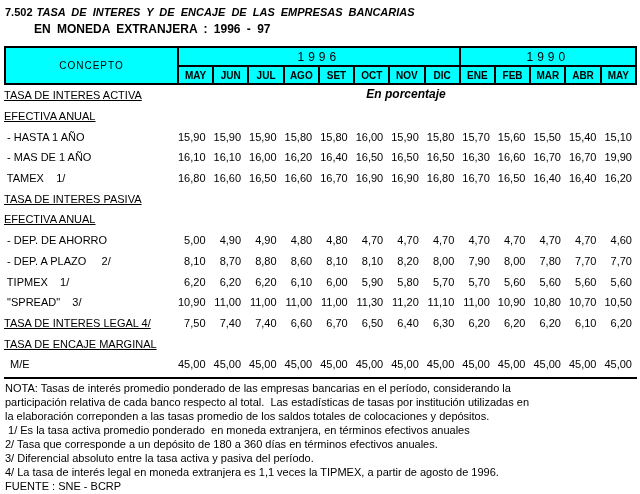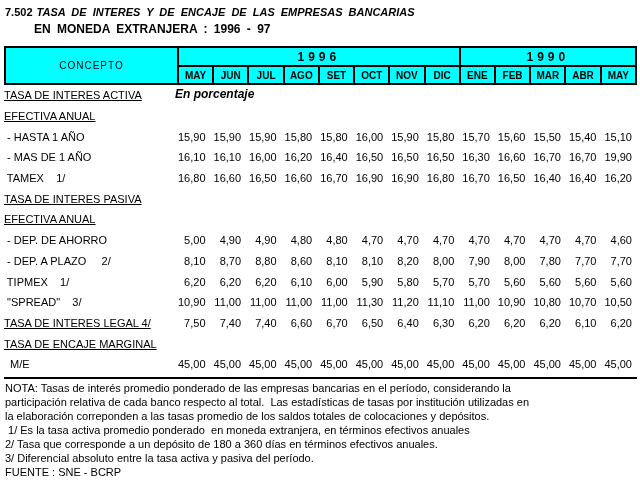--- a/index.html
+++ b/index.html
@@ -16,36 +16,36 @@
   
   table.hdr{
     position:absolute;left:4px;top:46px;width:633px;
     border-collapse:collapse;table-layout:fixed;
   }
   table.hdr td{
     background:#00FFFF;border:2px solid #000;text-align:center;
     padding:0;vertical-align:middle;overflow:hidden;
   }
   td.concepto{width:171px;font-size:10px;letter-spacing:1px;height:33px;}
-  td.year{font-size:12px;font-weight:bold;letter-spacing:4px;height:17px;}
+  td.year{font-size:12px;font-weight:normal;letter-spacing:4px;height:17px;}
   td.mon{font-size:10px;font-weight:bold;height:16px;border-left-width:1px;border-right-width:1px;}
   td.mon.gfirst{border-left-width:2px;}
   td.mon.glast{border-right-width:2px;}
   
   .data{position:absolute;left:4px;top:85px;width:633px;}
   .row{
     position:relative;display:grid;
     grid-template-columns:171px repeat(13,1fr);
     height:20.7px;align-items:center;
   }
   .row .label{font-size:11px;white-space:pre;grid-column:1;}
   .row .label.u{text-decoration:underline;}
   .row .val{font-size:11px;text-align:right;padding-right:5px;white-space:nowrap;}
   .unit{
-    position:absolute;left:171px;width:462px;
+    position:absolute;left:171px;width:462px;text-align:center;
     font-size:12px;font-weight:bold;font-style:italic;top:2px;
   }
   .bottom-rule{position:absolute;left:4px;top:377px;width:633px;height:2px;background:#000;}
   
   .notes{position:absolute;left:5px;top:381px;width:632px;font-size:11px;line-height:14px;}
   .note-line{white-space:pre;}
 </style>
 </head>
 <body>
 
@@ -244,16 +244,17 @@
 
   <div class="bottom-rule"></div>
 
   <div class="notes" id="notes">
       <div class="note-line">NOTA: Tasas de interés promedio ponderado de las empresas bancarias en el período, considerando la</div>
       <div class="note-line">participación relativa de cada banco respecto al total.  Las estadísticas de tasas por institución utilizadas en</div>
       <div class="note-line">la elaboración correponden a las tasas promedio de los saldos totales de colocaciones y depósitos.</div>
       <div class="note-line"> 1/ Es la tasa activa promedio ponderado  en moneda extranjera, en términos efectivos anuales</div>
       <div class="note-line">2/ Tasa que corresponde a un depósito de 180 a 360 días en términos efectivos anuales.</div>
       <div class="note-line">3/ Diferencial absoluto entre la tasa activa y pasiva del período.</div>
+      <div class="note-line">4/ La tasa de interés legal en moneda extranjera es 1,1 veces la TIPMEX, a partir de agosto de 1996.</div>
       <div class="note-line">FUENTE : SNE - BCRP</div>
     </div>
 
 </div>
 
 </body></html>

